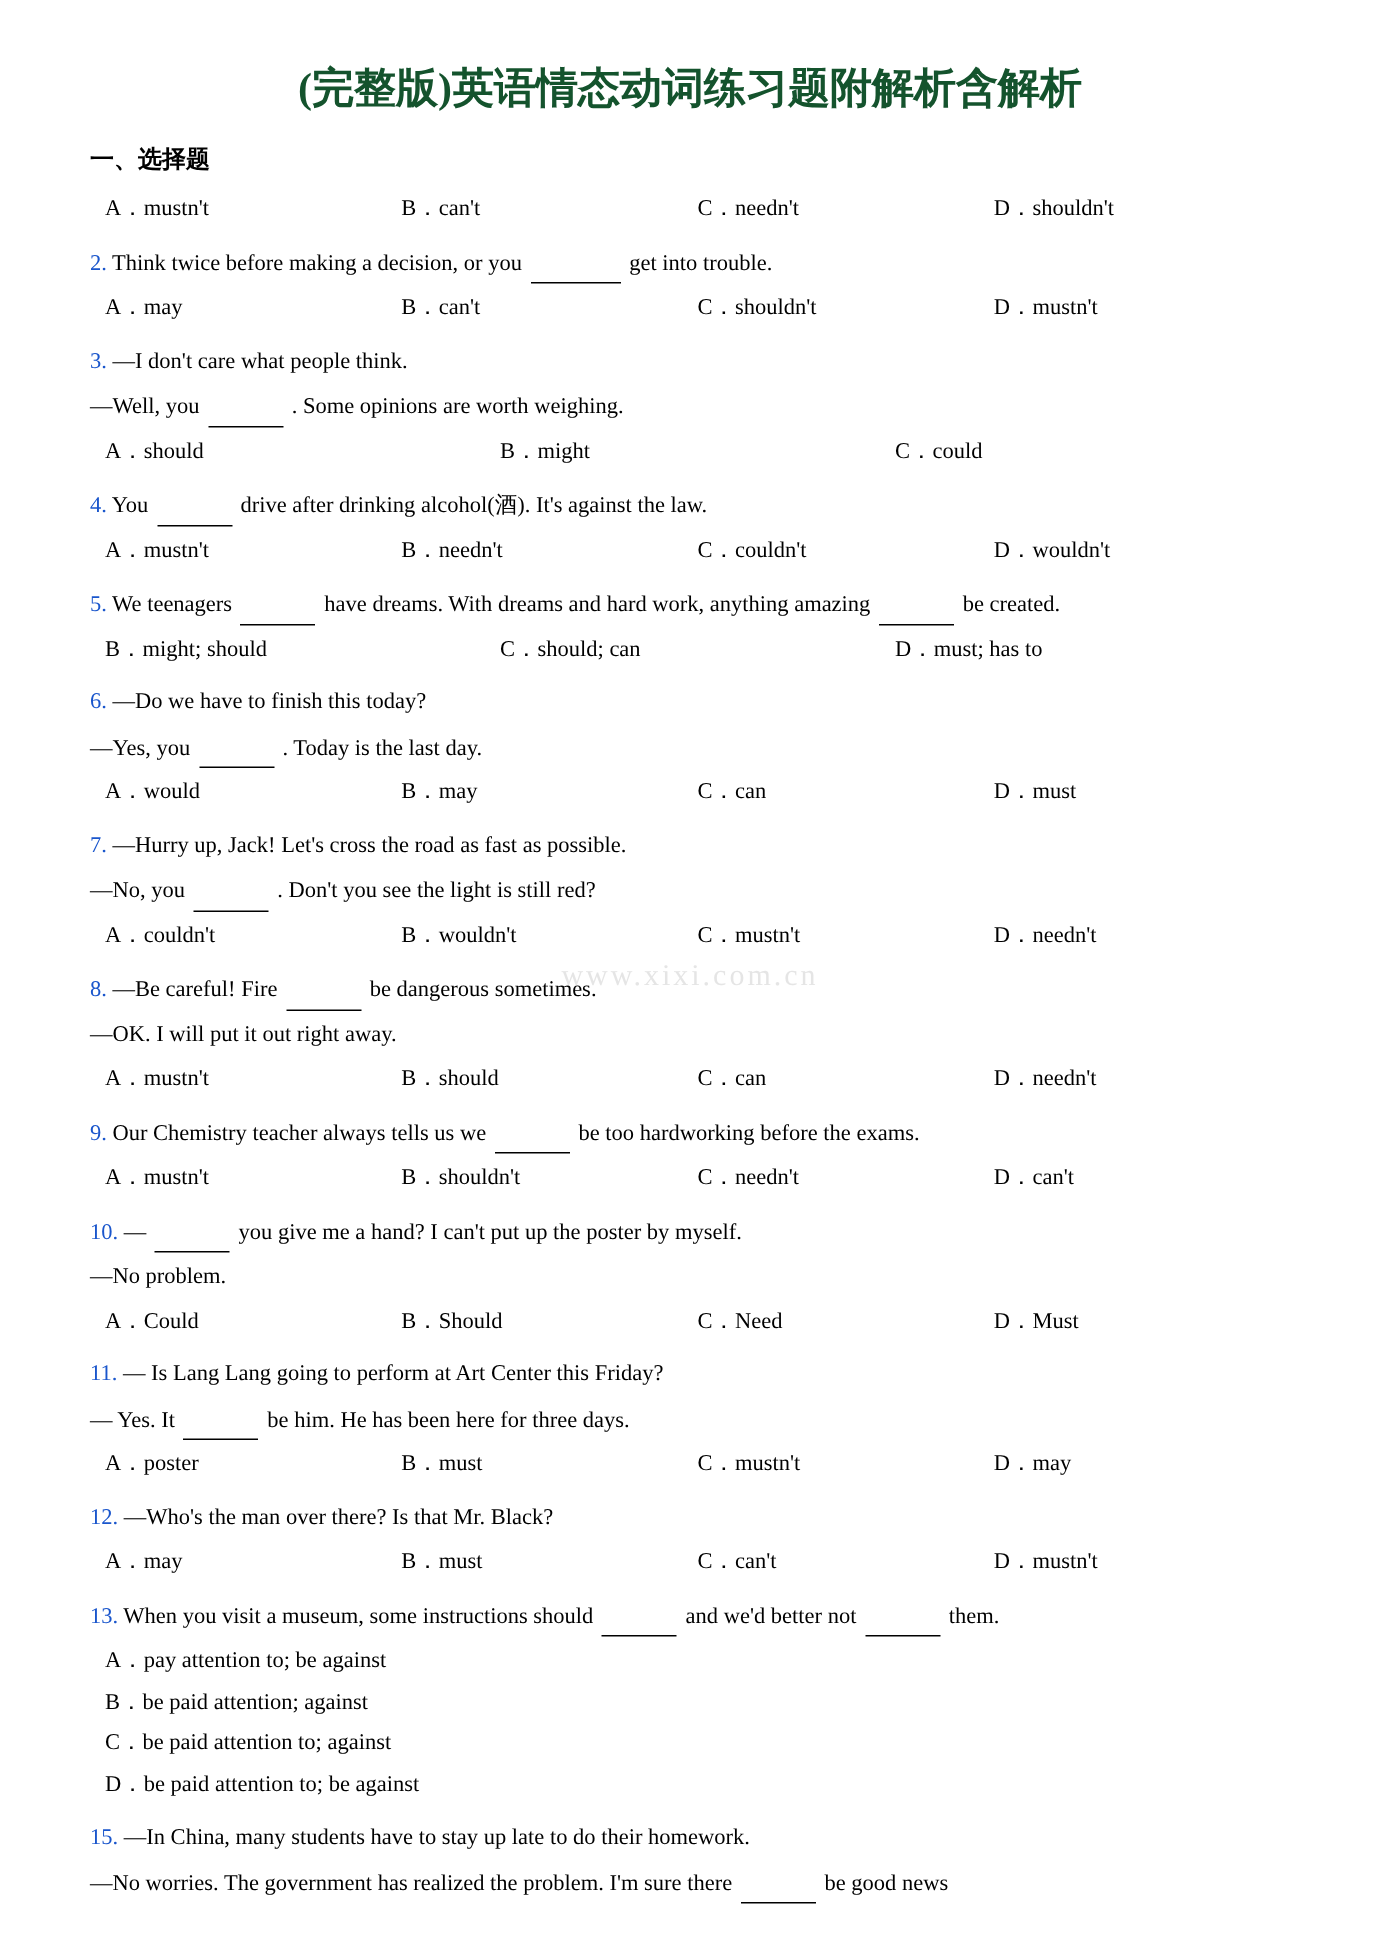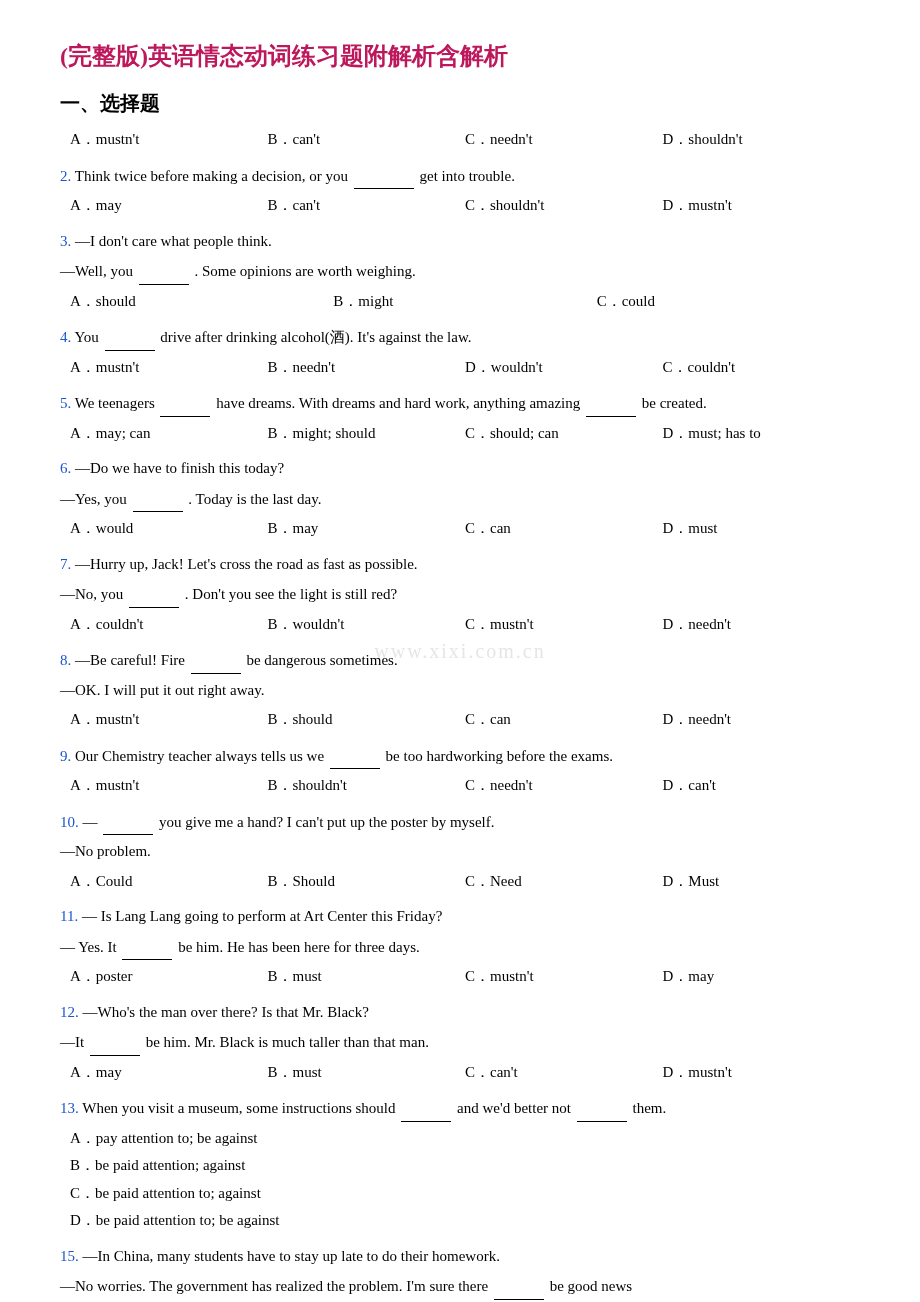--- a/index.html
+++ b/index.html
@@ -10,28 +10,28 @@
     body {
       background: #ffffff;
       font-family: "SimSun", "宋体", serif;
       font-size: 15px;
       color: #000000;
       padding: 40px 60px;
       width: 920px;
       min-height: 1302px;
     }
     .page-title {
-      text-align: left;
-      font-size: 24px;
+      text-align: center;
+      font-size: 28px;
       font-weight: bold;
       margin-bottom: 18px;
-      color: #be185d;
+      color: #14532d;
     }
     .section-title {
-      font-size: 20px;
+      font-size: 16px;
       font-weight: bold;
       margin-bottom: 10px;
     }
     .question-block {
       margin-bottom: 10px;
     }
     .question-line {
       margin-bottom: 4px;
       line-height: 1.7;
     }
@@ -114,28 +114,27 @@
         <div class="option">A．should</div>
         <div class="option">B．might</div>
         <div class="option">C．could</div>
       </div>
     </div>
     <div class="question-block">
       <div class="question-line"><span class="q-num">4.</span> You <span class="blank" style="min-width:50px">&nbsp;</span> drive after drinking alcohol(酒). It's against the law.</div>
       <div class="options-row">
         <div class="option">A．mustn't</div>
         <div class="option">B．needn't</div>
+        <div class="option">C．couldn't</div>
         <div class="option">D．wouldn't</div>
-        <div class="option">C．couldn't</div>
       </div>
     </div>
     <div class="question-block">
       <div class="question-line"><span class="q-num">5.</span> We teenagers <span class="blank" style="min-width:50px">&nbsp;</span> have dreams. With dreams and hard work, anything amazing <span class="blank" style="min-width:50px">&nbsp;</span> be created.</div>
       <div class="options-row">
-        <div class="option">A．may; can</div>
         <div class="option">B．might; should</div>
         <div class="option">C．should; can</div>
         <div class="option">D．must; has to</div>
       </div>
     </div>
     <div class="question-block">
       <div class="question-line"><span class="q-num">6.</span> —Do we have to finish this today?</div>
       <div class="question-line">—Yes, you <span class="blank" style="min-width:50px">&nbsp;</span> . Today is the last day.</div>
       <div class="options-row">
         <div class="option">A．would</div>
@@ -188,21 +187,20 @@
       <div class="question-line">— Yes. It <span class="blank" style="min-width:50px">&nbsp;</span> be him. He has been here for three days.</div>
       <div class="options-row">
         <div class="option">A．poster</div>
         <div class="option">B．must</div>
         <div class="option">C．mustn't</div>
         <div class="option">D．may</div>
       </div>
     </div>
     <div class="question-block">
       <div class="question-line"><span class="q-num">12.</span> —Who's the man over there? Is that Mr. Black?</div>
-      <div class="question-line">—It <span class="blank" style="min-width:50px">&nbsp;</span> be him. Mr. Black is much taller than that man.</div>
       <div class="options-row">
         <div class="option">A．may</div>
         <div class="option">B．must</div>
         <div class="option">C．can't</div>
         <div class="option">D．mustn't</div>
       </div>
     </div>
     <div class="question-block">
       <div class="question-line"><span class="q-num">13.</span> When you visit a museum, some instructions should <span class="blank" style="min-width:50px">&nbsp;</span> and we'd better not <span class="blank" style="min-width:50px">&nbsp;</span> them.</div>
       <div class="options-2col">

